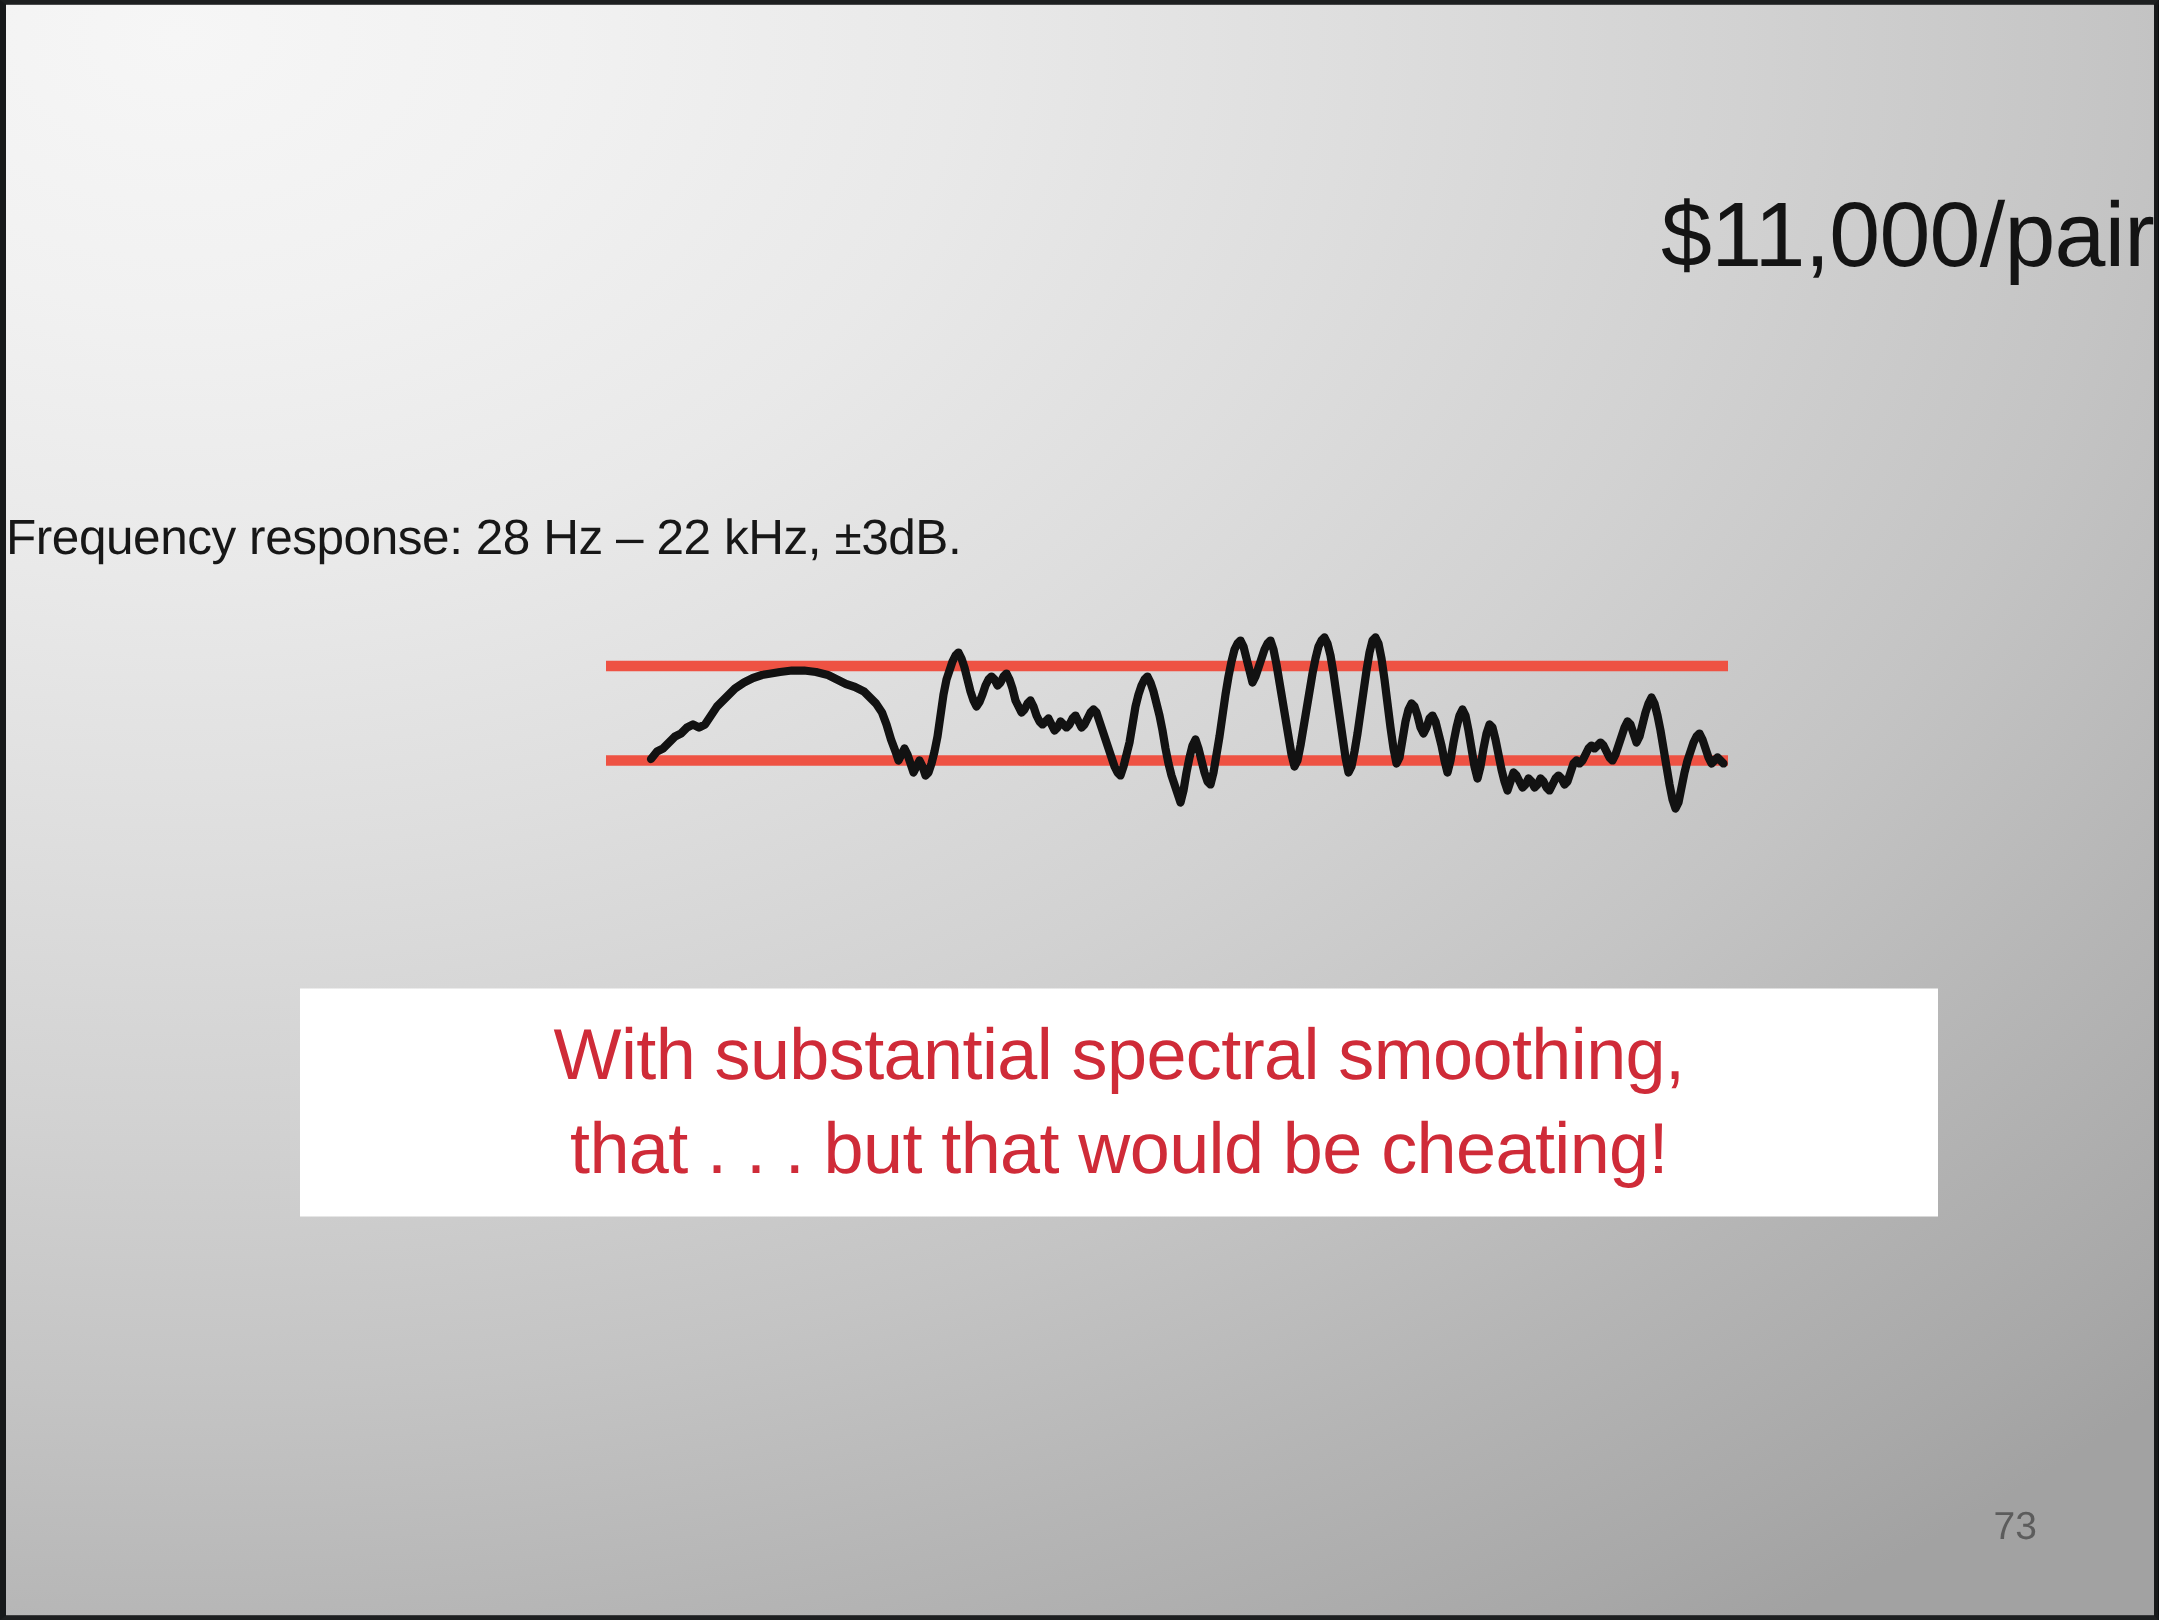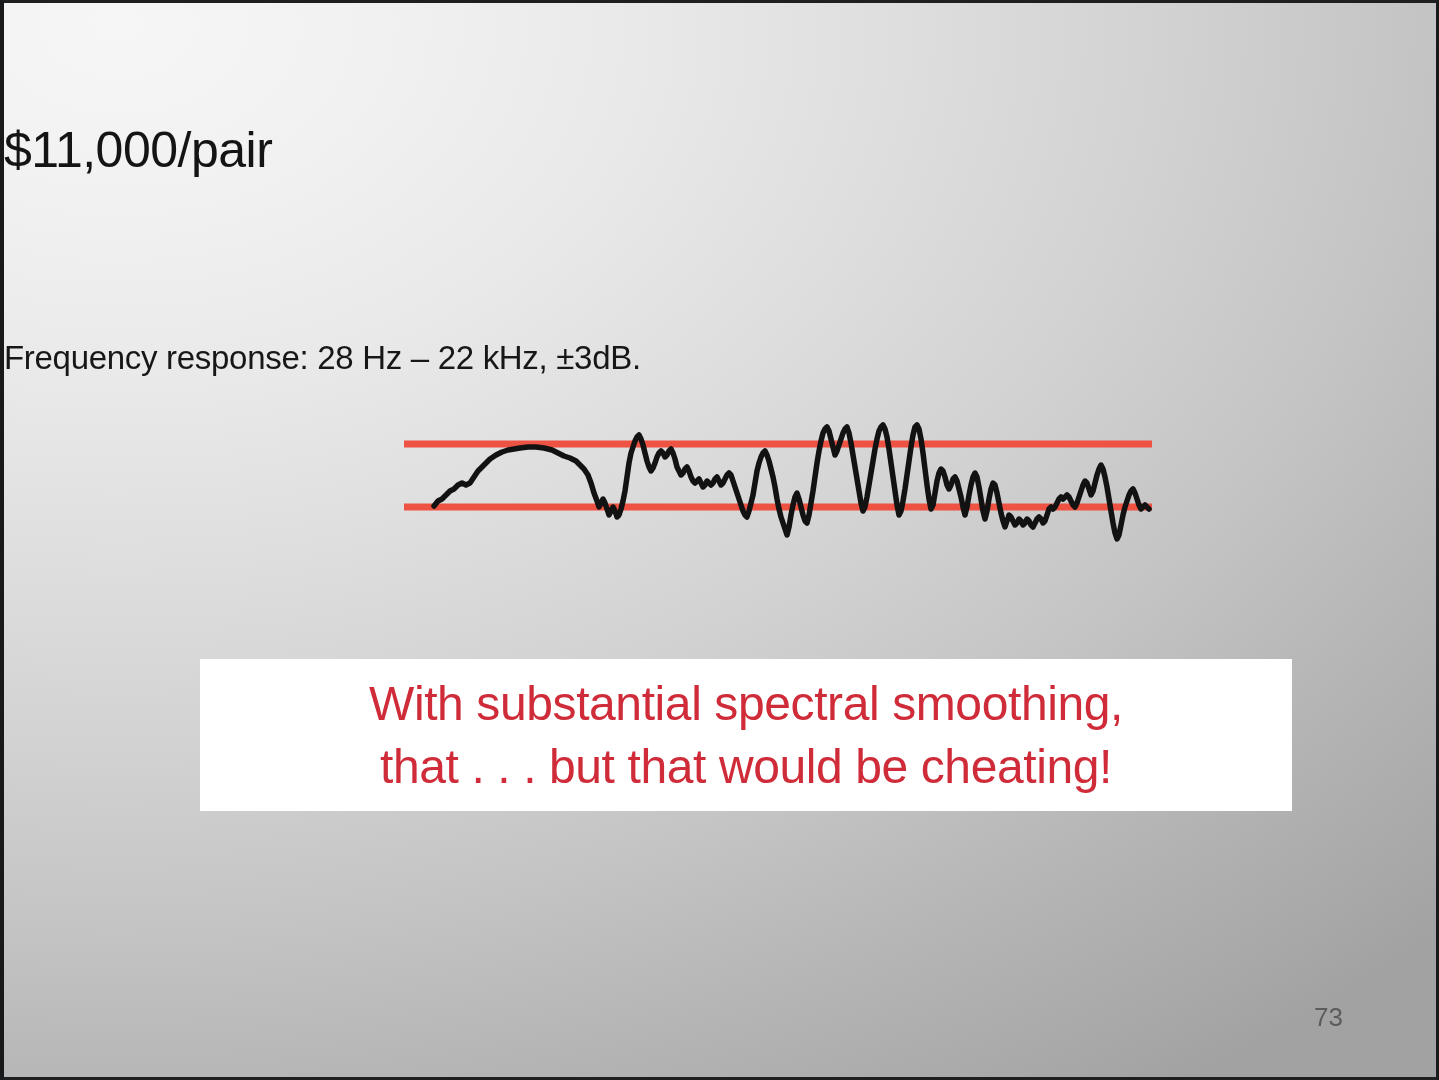--- a/index.html
+++ b/index.html
@@ -37,22 +37,22 @@
          #a2a2a2 100%);
     overflow: hidden;
   }
 
   
   #price-title {
     position: absolute;
     left: 0;
     top: 118px;
     width: 100%;
-    text-align: left;
-    font-size: 50px;
+    text-align: right;
+    font-size: 61px;
     font-weight: 400;
     color: #141414;
     letter-spacing: -0.5px;
     white-space: nowrap;
   }
 
   #freq-line {
     position: absolute;
     left: 0;
     top: 336px;
@@ -94,21 +94,21 @@
     font-weight: 400;
     line-height: 1.32;
     letter-spacing: -0.4px;
     white-space: nowrap;
     text-align: right;
   }
 
   
   #page-number {
     position: absolute;
-    right: 93px;
+    right: 78px;
     bottom: 44px;
     font-size: 26px;
     color: #5c5c5c;
   }
 </style>
 </head>
 <body>
 
 <div id="slide">
 

